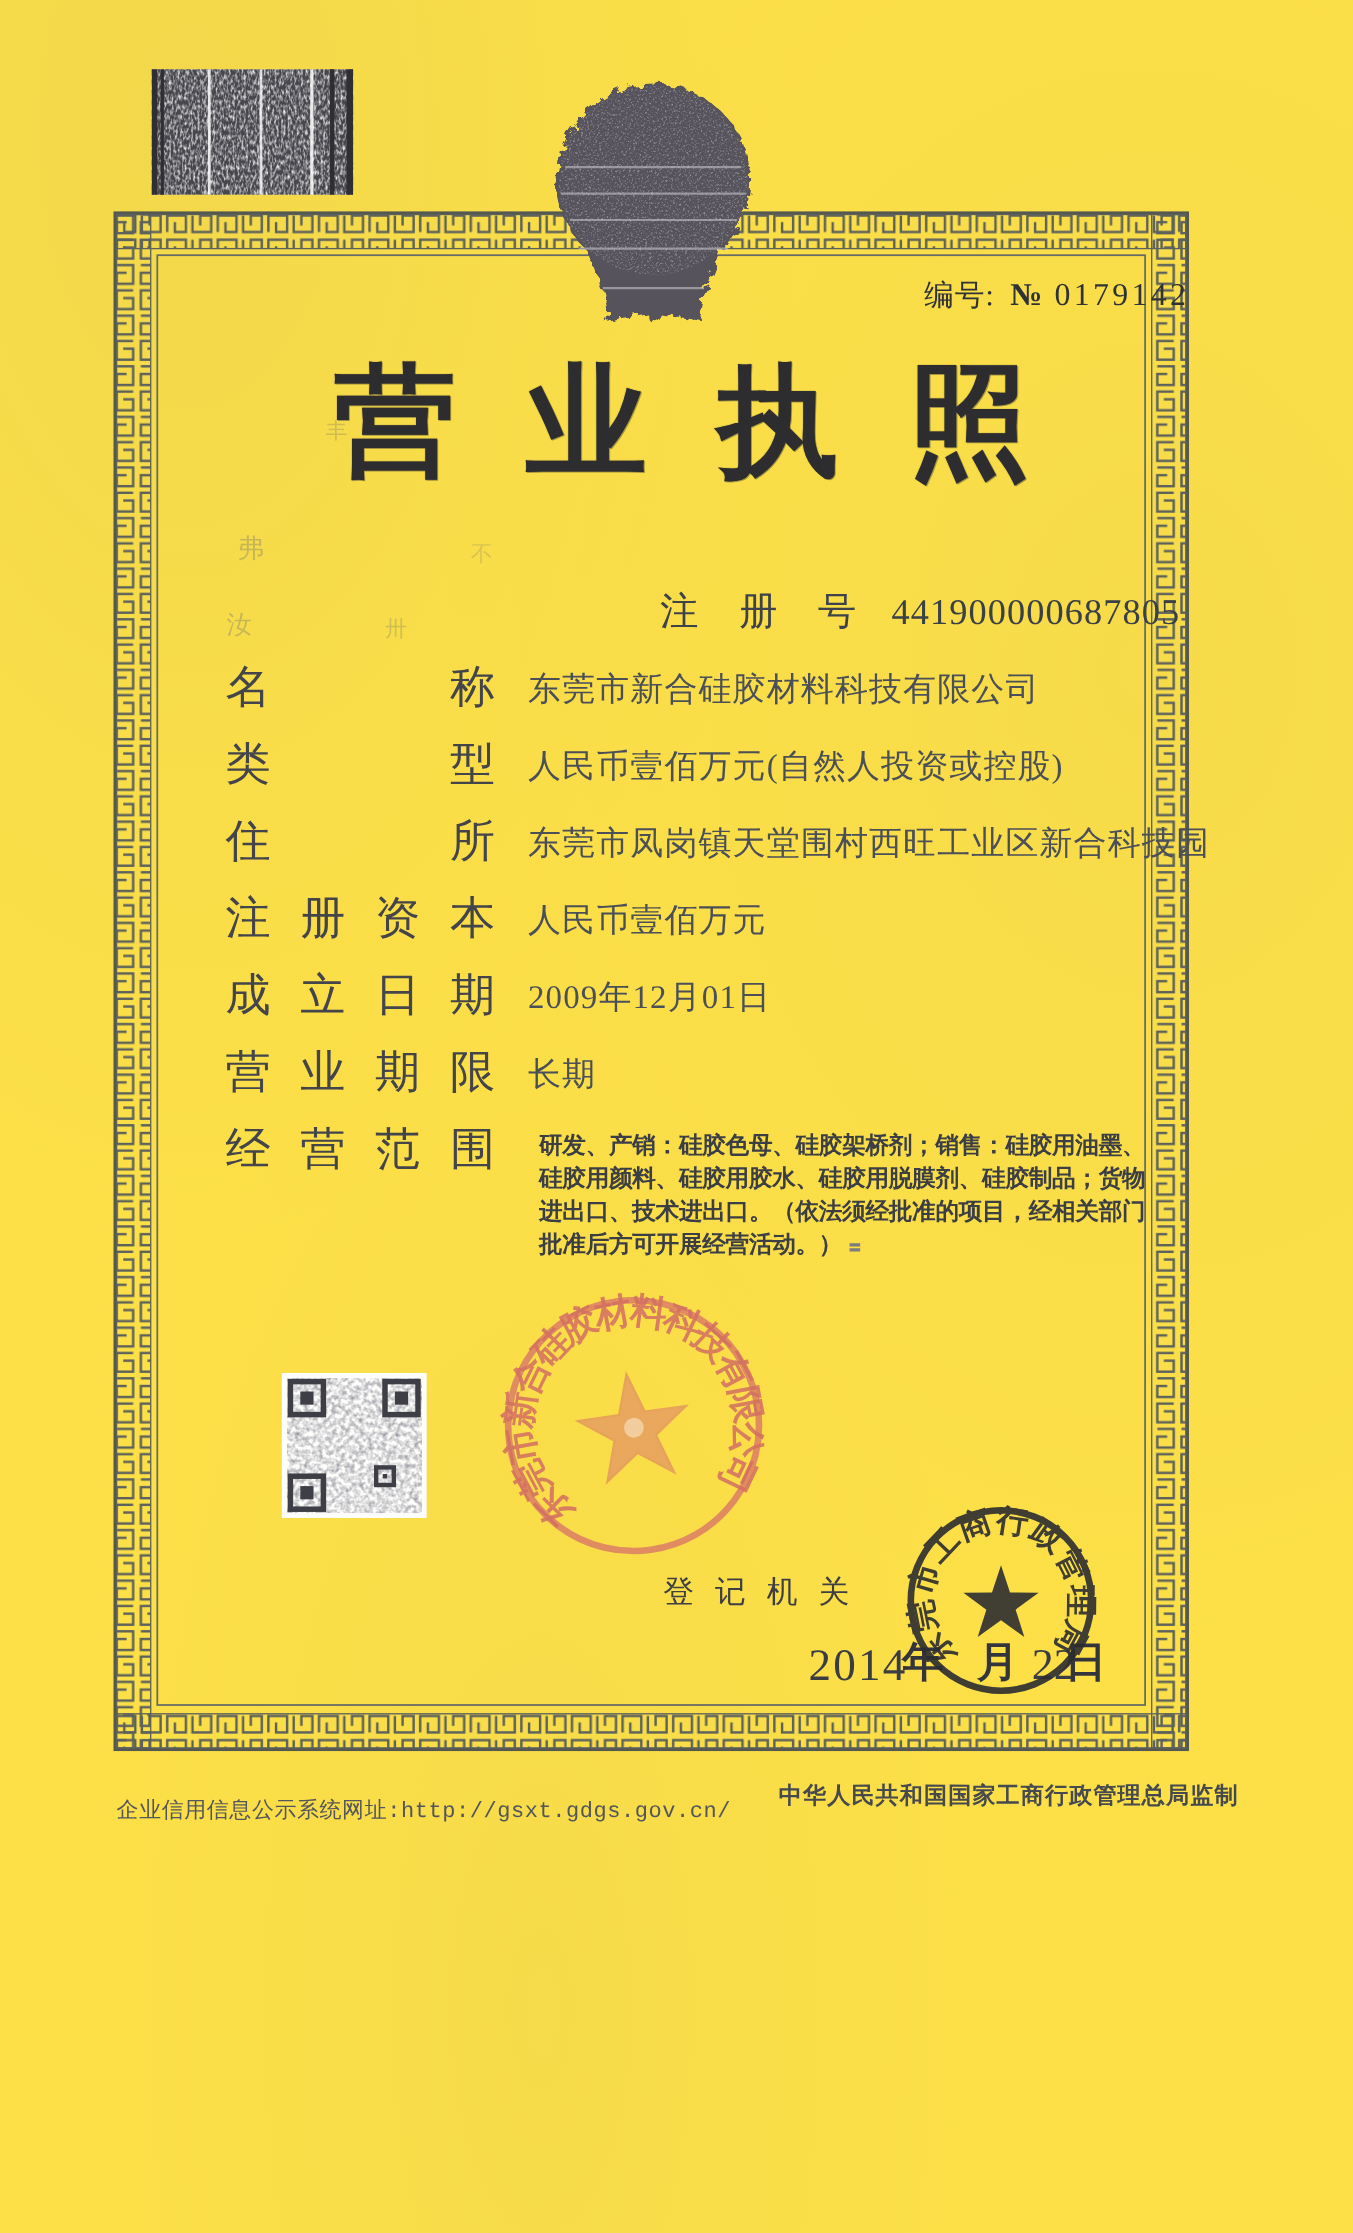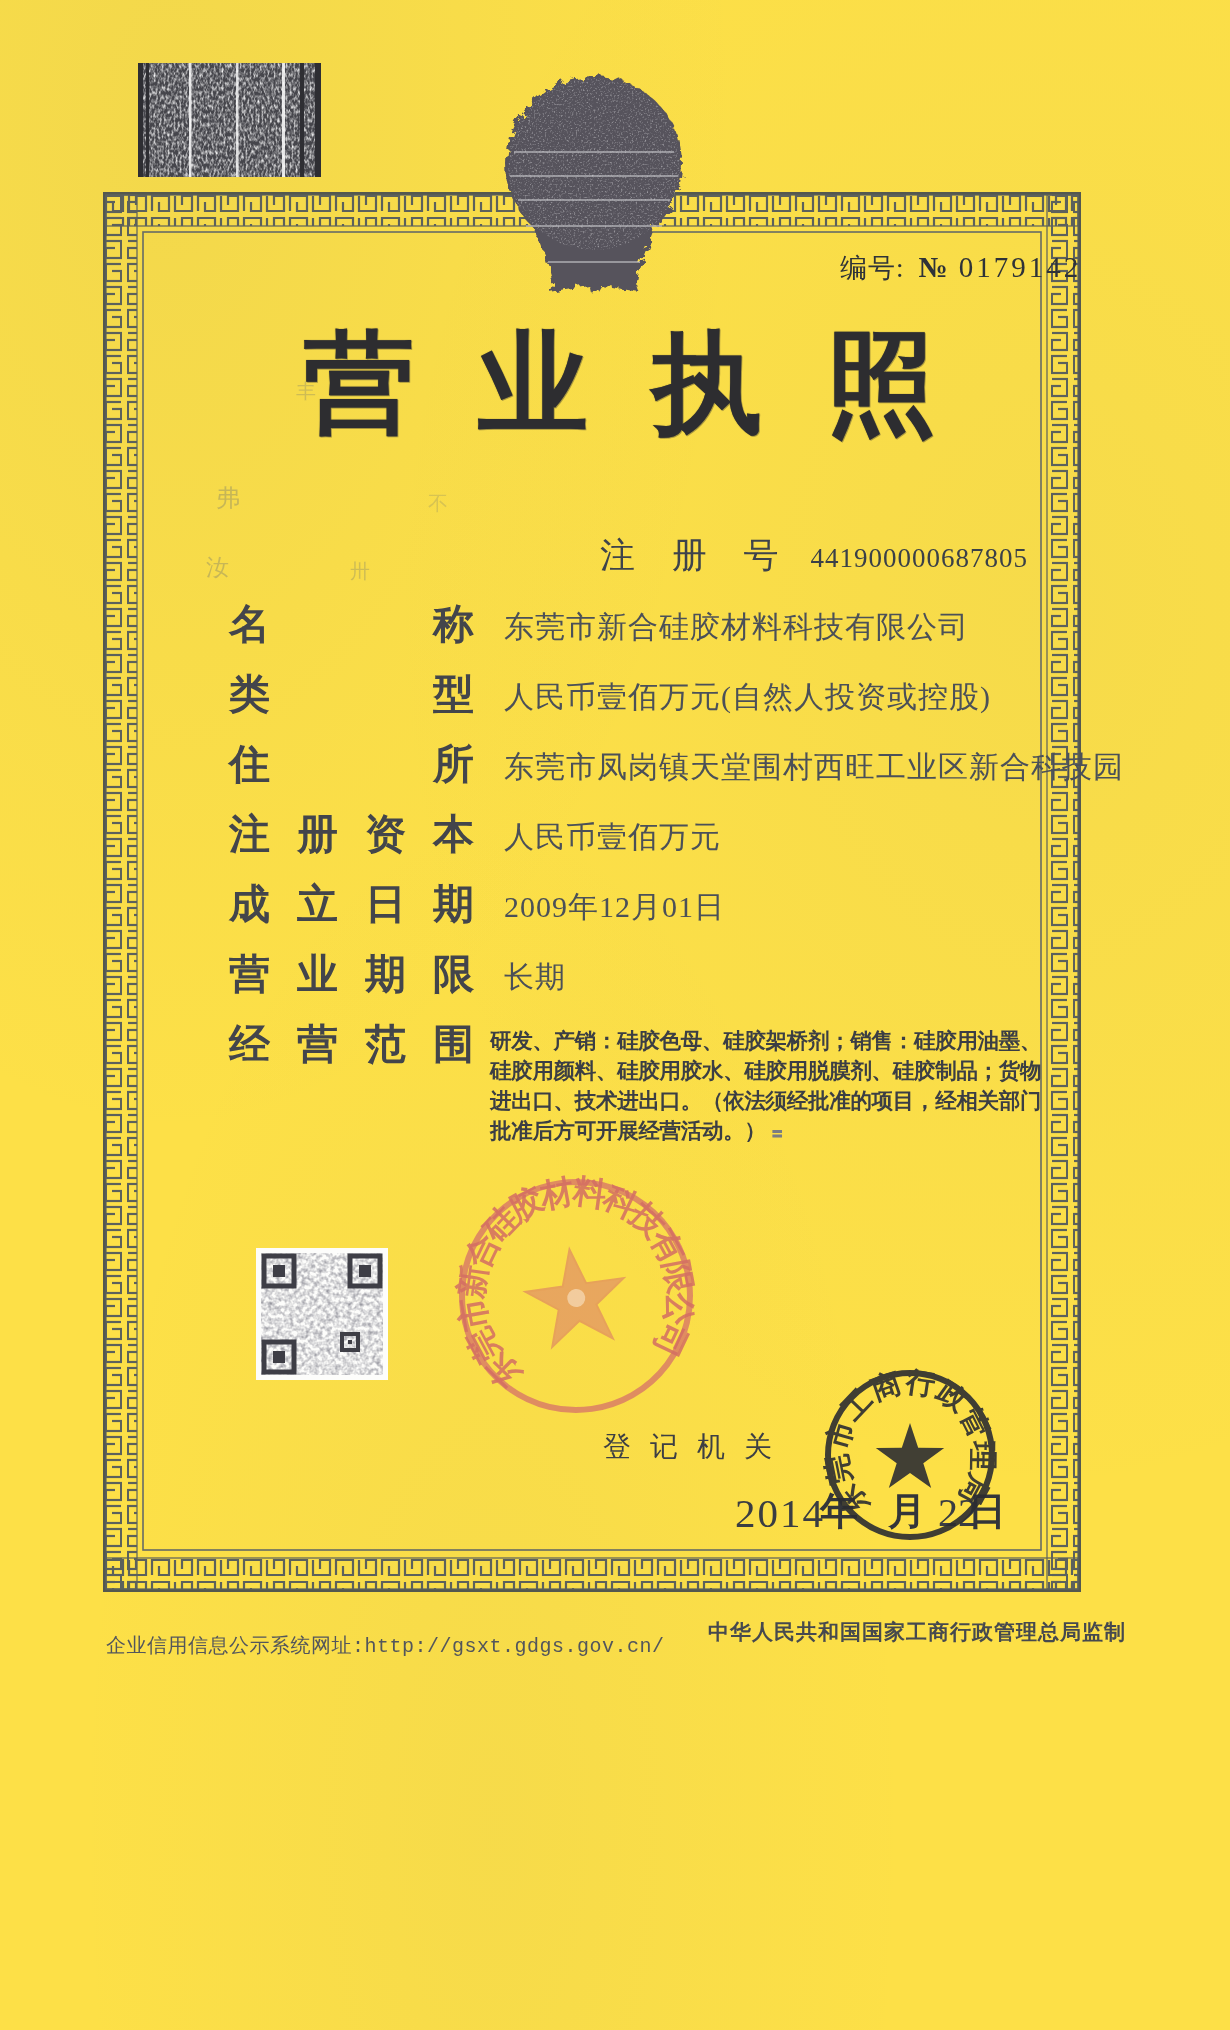--- a/index.html
+++ b/index.html
@@ -23,29 +23,29 @@
   
   .title{left:300px;top:318px;width:640px;display:flex;gap:64px;justify-content:center;}
   .title span{
     font-family:"DejaVu Sans","Liberation Sans",sans-serif;font-weight:900;
     font-size:110px;line-height:130px;color:#2d2d30;
     text-shadow:0 0 1px rgba(45,45,48,.8), 1px 1px 0 rgba(45,45,48,.35);
   }
   
   .regline{left:600px;top:532px;white-space:nowrap;}
   .regline .lbl{font-size:35px;letter-spacing:14px;color:#3e434b;font-weight:500;}
-  .regline .num{font-size:27px;letter-spacing:1px;color:#3a4048;margin-left:18px;}
+  .regline .num{font-size:33px;letter-spacing:1px;color:#3a4048;margin-left:18px;}
   
   .fields{left:205px;top:600px;width:850px;}
   .frow{display:flex;align-items:flex-start;height:70px;}
-  .frow.last{height:auto;}
+  .frow.last{height:auto;gap:24px;}
   .flabel{
     display:inline-block;width:245px;flex:0 0 245px;
-    font-size:41px;line-height:48px;color:#43454b;font-weight:700;
-    text-align:justify;text-align-last:justify;white-space:nowrap;margin-left:24px;
+    font-size:41px;line-height:48px;color:#43454b;font-weight:400;
+    text-align:justify;text-align-last:justify;white-space:nowrap;
   }
   .fvalue{font-size:30px;line-height:46px;margin:4px 0 0 30px;color:#4b5058;letter-spacing:1px;white-space:nowrap;}
   .fvalue.scope{
     white-space:normal;margin:6px 0 0 16px;width:585px;
     font-size:21.5px;line-height:30px;letter-spacing:-0.3px;
     font-weight:600;color:#3b3e44;
   }
   .scope-tail{font-size:13px;color:#7a7d82;letter-spacing:-2px;}
   
   .issuer{left:603px;top:1428px;font-size:28px;letter-spacing:6px;color:#3d3f44;font-weight:500;white-space:nowrap;}

